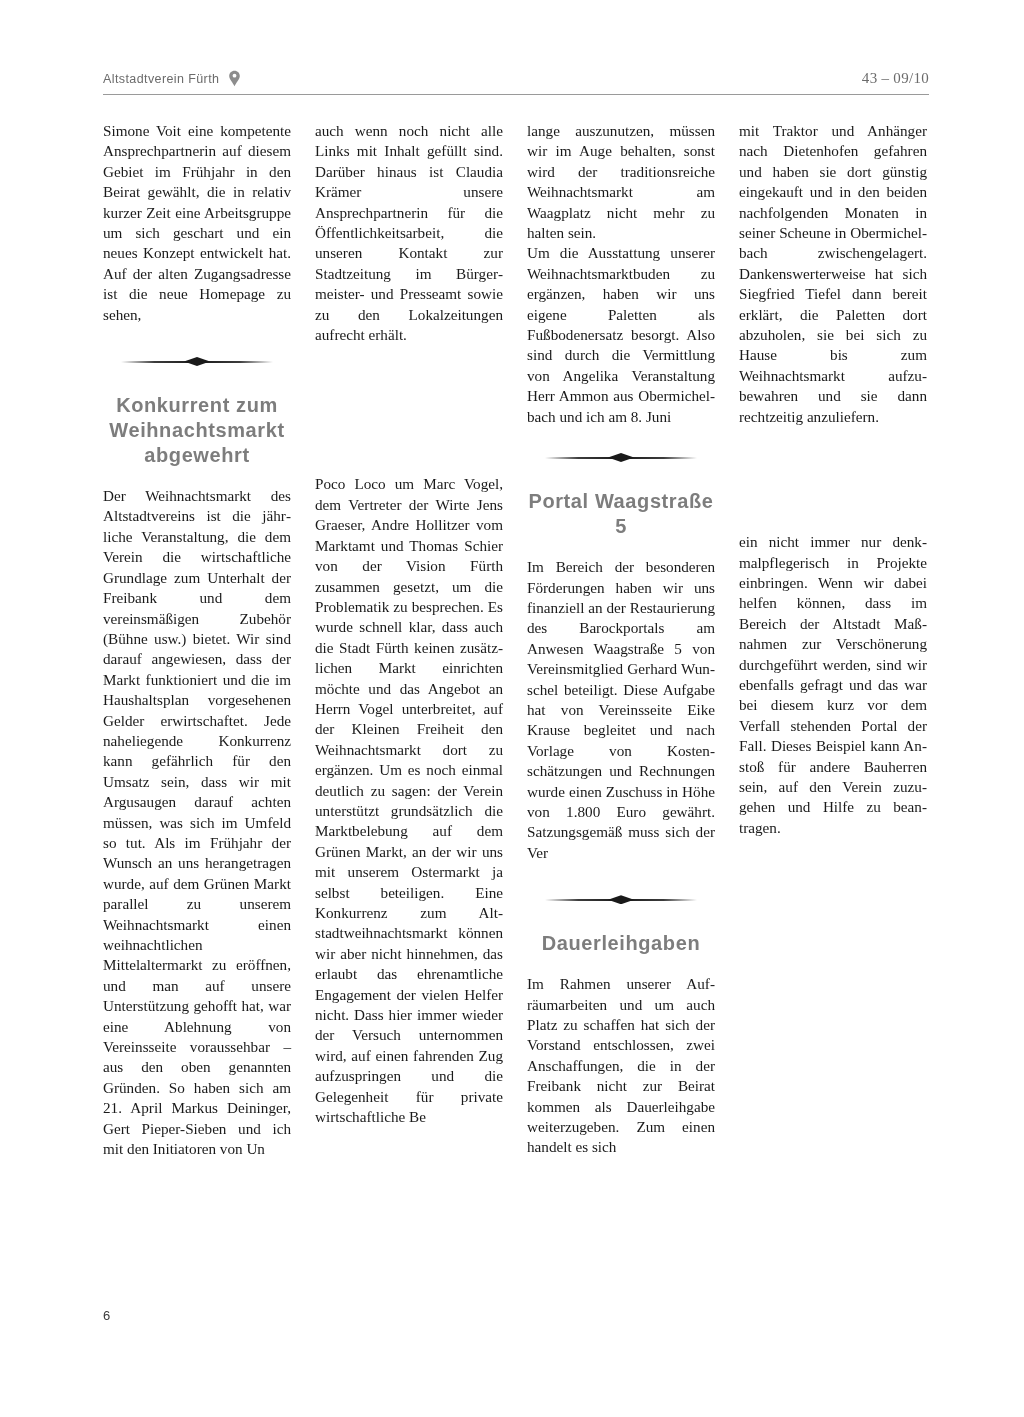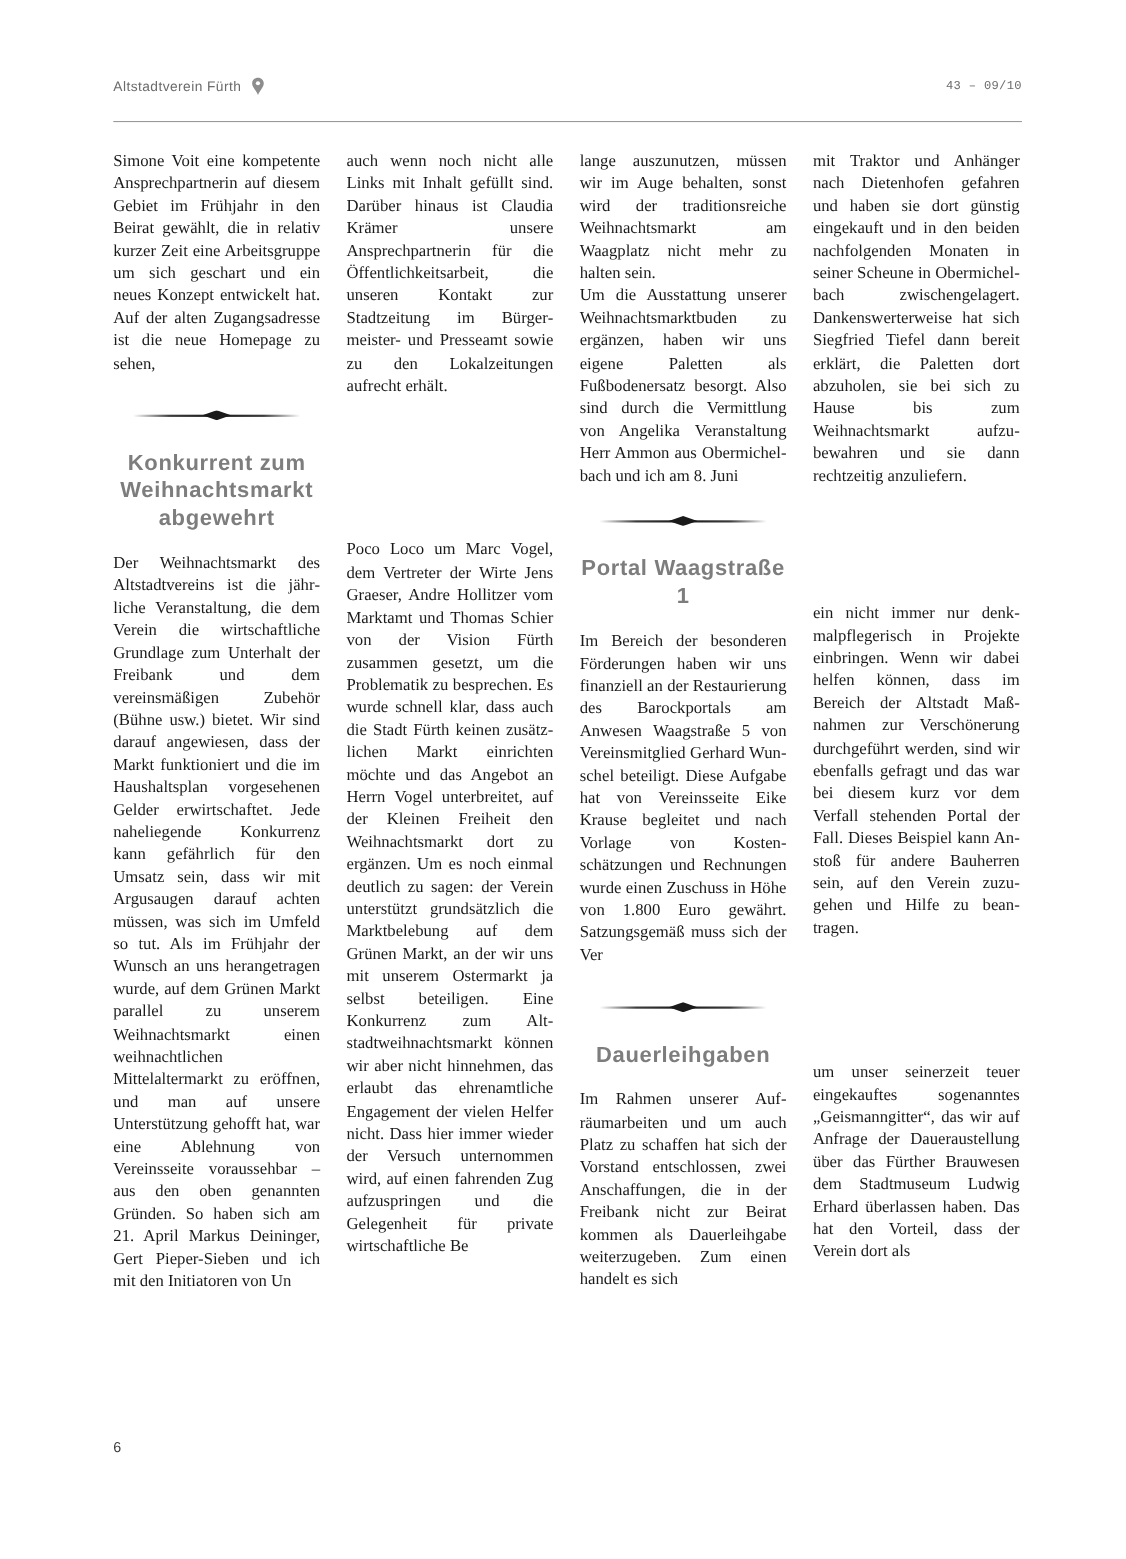--- a/index.html
+++ b/index.html
@@ -25,38 +25,38 @@
   }
   
   .runhead {
     display: flex;
     align-items: center;
     justify-content: space-between;
     font-family: "Liberation Sans", sans-serif;
     font-size: 12.5px;
     letter-spacing: 0.4px;
     color: #6b6b6b;
-    padding-bottom: 23px;
+    padding-bottom: 7px;
     border-bottom: 1px solid #9a9a9a;
   }
   .runhead-left {
     display: flex;
     align-items: center;
     gap: 9px;
   }
   .logo-mark {
     display: inline-block;
     width: 13px;
     height: 17px;
     position: relative;
   }
   .logo-mark svg { display: block; }
   .runhead-right {
-    font-family: Liberation Mono, monospace;
-    font-size: 11px;
+    font-family: Liberation Serif, serif;
+    font-size: 15px;
     color: #6b6b6b;
     letter-spacing: 0.3px;
   }
 
   
   .cols {
     display: flex;
     gap: 24px;
     margin-top: 26px;
   }
@@ -180,21 +180,21 @@
       </div>
 
       <div class="col">
         <p class="body">lange auszunutzen, müs­sen wir im Auge behalten, sonst wird der traditions­reiche Weihnachtsmarkt am Waagplatz nicht mehr zu halten sein.</p>
         <p class="body"><span>Um die Ausstattung un­serer Weihnachtsmarkt­buden zu ergänzen, ha­ben wir uns eigene Palet­ten als Fußbodenersatz besorgt. Also sind durch die Vermittlung von </span><b>An­gelika Veranstaltung</b><span> Herr Ammon aus Obermichel­bach und ich am 8. Juni</span></p>
 
         <div class="spacer-24"></div>
         <div class="orn"></div>
         <div class="spacer-24"></div>
 
-        <h2 class="sec">Portal Waagstraße 1</h2>
+        <h2 class="sec">Portal Waagstraße 5</h2>
 
         <div class="spacer-18"></div>
 
         <p class="body"><span>Im Bereich der beson­deren Förderungen ha­ben wir uns finanziell an der Restaurierung des Ba­rockportals am Anwesen Waagstraße 5 von Vereins­mitglied </span><b>Gerhard Wun­schel</b><span> beteiligt. Diese Auf­gabe hat von Vereinsseite </span><b>Eike Krause</b><span> begleitet und nach Vorlage von Kosten­schätzungen und Rech­nungen wurde einen Zu­schuss in Höhe von 1.800 Euro gewährt. Satzungs­gemäß muss sich der Ver­</span></p>
 
         <div class="spacer-30"></div>
         <div class="orn"></div>
         <div class="spacer-24"></div>
 
         <h2 class="sec">Dauerleihgaben</h2>
@@ -214,20 +214,19 @@
         <div class="spacer-18"></div>
 
         <p class="body">ein nicht immer nur denk­malpflegerisch in Projekte einbringen. Wenn wir da­bei helfen können, dass im Bereich der Altstadt Maß­nahmen zur Verschöne­rung durchgeführt wer­den, sind wir ebenfalls ge­fragt und das war bei die­sem kurz vor dem Verfall stehenden Portal der Fall. Dieses Beispiel kann An­stoß für andere Bauherren sein, auf den Verein zuzu­gehen und Hilfe zu bean­tragen.</p>
 
         <div class="spacer-30"></div>
         <div style="height:14px"></div>
         <div class="spacer-24"></div>
         <div style="height:25px"></div>
         <div class="spacer-18"></div>
 
-        <p class="body">um unser seinerzeit teuer eingekauftes sogenanntes „Geismanngitter“, das wir auf Anfrage der Dauerau­stellung über das Fürther Brauwesen dem Stadtmuse­um Ludwig Erhard überlas­sen haben. Das hat den Vor­teil, dass der Verein dort als</p>
       </div>
 
     </div>
   </div>
 
   <div class="folio">6</div>
 </div>
 
 </body></html>

